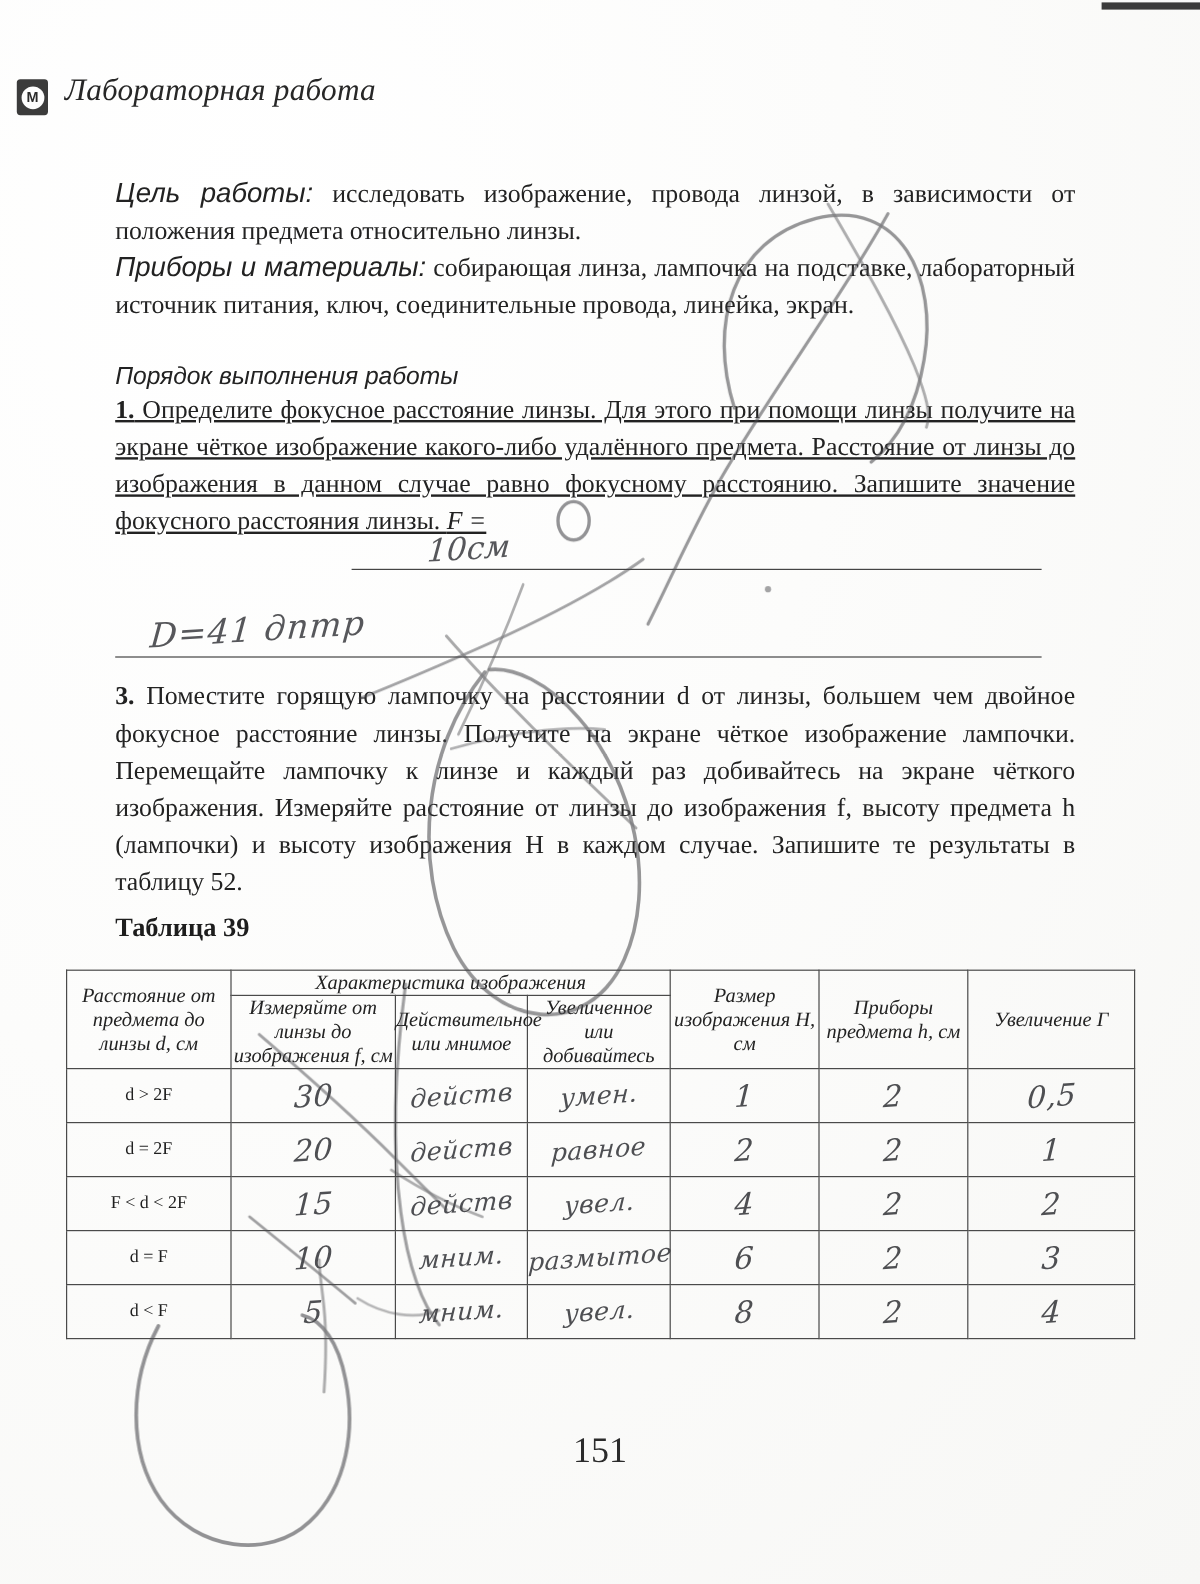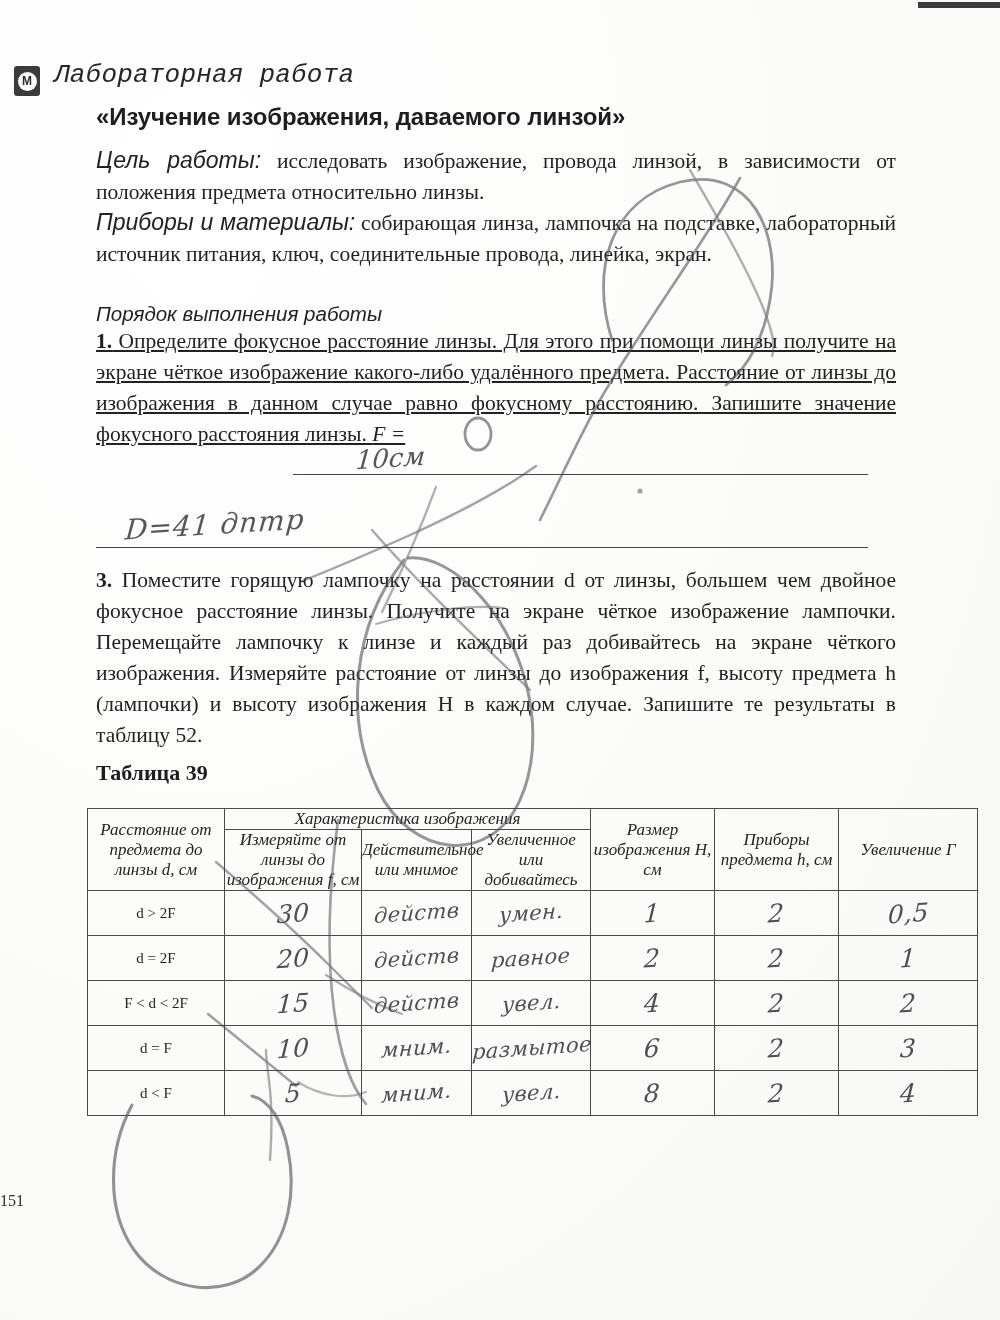--- a/index.html
+++ b/index.html
@@ -54,21 +54,21 @@
     border-radius: 50%;
     background: #fdfdfd;
     color: #2b2b2b;
     font-family: "Liberation Sans", sans-serif;
     font-size: 12px;
     font-weight: bold;
     display: flex; align-items: center; justify-content: center;
     line-height: 1;
   }
   .lab-kicker {
-    font-family: Liberation Mono, monospace;
+    font-family: Liberation Serif, serif;
     font-style: italic;
     font-size: 26px;
     font-weight: 400;
     letter-spacing: .2px;
     color: #272727;
     line-height: 1;
   }
   .lab-title {
     position: absolute;
     left: 96px;
@@ -124,21 +124,20 @@
     font-weight: bold;
     color: #1d1d1d;
   }
 
   
   #tbl-wrap {
     position: absolute;
     left: 55px;
     top: 808px;
     width: 890px;
-    margin-left: 32px;
   }
   table.t52 {
     border-collapse: collapse;
     width: 890px;
     table-layout: fixed;
   }
   table.t52 td, table.t52 th {
     border: 1.3px solid #4a4a4a;
     padding: 0;
     vertical-align: middle;
@@ -179,21 +178,22 @@
     transform: rotate(-4deg) skewX(-7deg);
     opacity: .88;
   }
   .hw.small { font-size: 21px; }
 
   
   .page-no {
     position: absolute;
     left: 0; right: 0;
     top: 1192px;
-    font-size: 16px;
+    text-align: center;
+    font-size: 30px;
     color: #2b2b2b;
   }
 
   
   .hw-inline {
     position: absolute;
     font-family: "DejaVu Serif", serif;
     font-style: italic;
     color: #3a3b3f;
     opacity: .85;
@@ -217,21 +217,20 @@
 
   <div class="scan-artifact-tr"></div>
 
   <div class="header-row">
     <div class="m-badge">
       <span class="circle">M</span>
     </div>
     <div class="lab-kicker">Лабораторная работа</div>
   </div>
 
-  <div class="lab-title">«Изучение изображения, даваемого линзой»</div>
 
   <div class="body-block" id="p-goal">
     <span class="lead">Цель работы:</span><span> исследовать изображение, провода линзой, в зависимости от положения предмета относительно линзы.</span>
   </div>
 
   <div class="body-block" id="p-order">
     <span class="lead">Порядок выполнения работы</span>
   </div>
 
   <div class="body-block" id="p-equip">

